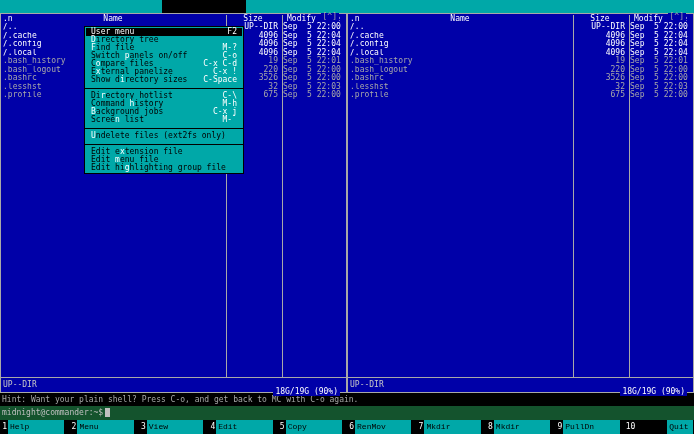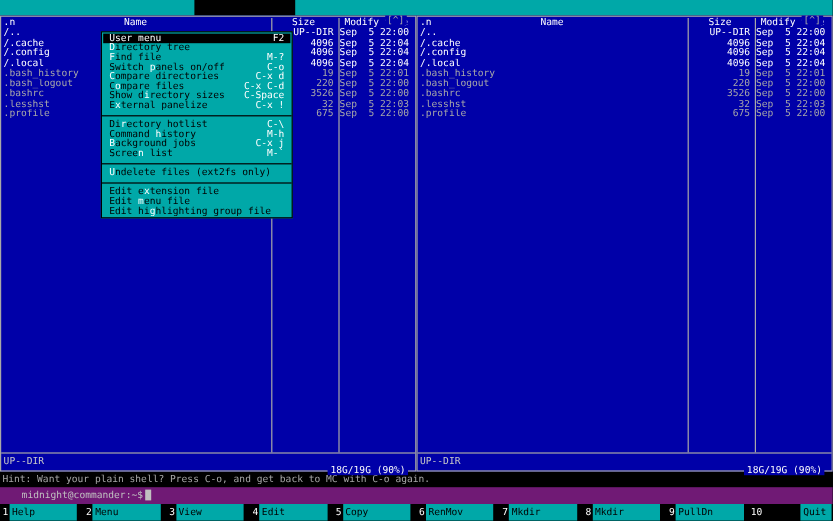--- a/index.html
+++ b/index.html
@@ -38,26 +38,26 @@
   .frow.dir{color:var(--white);}
   .c-name{padding-left:2px;overflow:hidden;}
   .c-size{text-align:right;padding-right:3px;}
   .c-mtime{padding-left:2px;}
   .panel-foot{position:absolute;left:0;right:0;bottom:0;height:15px;border-top:1px solid var(--frame);}
   .panel-status{line-height:13px;padding-left:2px;color:#C8C8C8;}
   .free{position:absolute;right:6px;bottom:-4px;line-height:9px;background:var(--blue);padding:0 2px;color:var(--white);z-index:2;}
 
   
   .hint{height:13px;line-height:13px;background:#000;color:var(--gray);padding-left:2px;}
-  .promptline{height:14px;line-height:14px;background:#701a75;color:#C0C0C0;padding-left:18px;}
+  .promptline{height:14px;line-height:14px;background:#14532d;color:#C0C0C0;padding-left:2px;}
   .cursor{display:inline-block;width:5px;height:9px;background:#C0C0C0;vertical-align:middle;margin-left:2px;}
   .keybar{display:flex;height:14px;line-height:14px;background:#000;}
   .kcell{flex:1;display:flex;}
   .knum{color:#fff;min-width:8px;text-align:right;padding:0 1px;}
-  .klabel{flex:1;background:var(--cyan);color:#000;padding-left:2px;margin-right:5px;white-space:pre;overflow:hidden;}
+  .klabel{flex:1;background:var(--cyan);color:#000;padding-left:2px;margin-right:5px;white-space:pre;overflow:hidden;font-family:Liberation Mono, monospace;}
   .kcell:last-child .klabel{margin-right:1px;margin-left:31px;}
 </style>
 </head>
 <body>
 
 <div class="screen">
 
   <div class="menubar">
 
       <div class="mb-item">
@@ -97,38 +97,34 @@
         <span class="mi-label"><span class="hot">F</span>ind file</span>
         <span class="mi-shortcut">M-?</span>
       </div>
 
 
       <div class="menu-item">
         <span class="mi-label">Switch <span class="hot">p</span>anels on/off</span>
         <span class="mi-shortcut">C-o</span>
       </div>
 
-      <div class="menu-item">
-        <span class="mi-label"><span class="hot">C</span>ompare directories</span>
-        <span class="mi-shortcut">C-x d</span>
-      </div>
 
       <div class="menu-item">
         <span class="mi-label">C<span class="hot">o</span>mpare files</span>
         <span class="mi-shortcut">C-x C-d</span>
       </div>
 
       <div class="menu-item">
+        <span class="mi-label">E<span class="hot">x</span>ternal panelize</span>
+        <span class="mi-shortcut">C-x !</span>
+      </div>
+
+      <div class="menu-item">
         <span class="mi-label">Show d<span class="hot">i</span>rectory sizes</span>
         <span class="mi-shortcut">C-Space</span>
-      </div>
-
-      <div class="menu-item">
-        <span class="mi-label">E<span class="hot">x</span>ternal panelize</span>
-        <span class="mi-shortcut">C-x !</span>
       </div>
 
       <div class="menu-item separator">
         <span class="mi-label"></span>
         <span class="mi-shortcut"></span>
       </div>
 
       <div class="menu-item">
         <span class="mi-label">Di<span class="hot">r</span>ectory hotlist</span>
         <span class="mi-shortcut">C-\</span>

